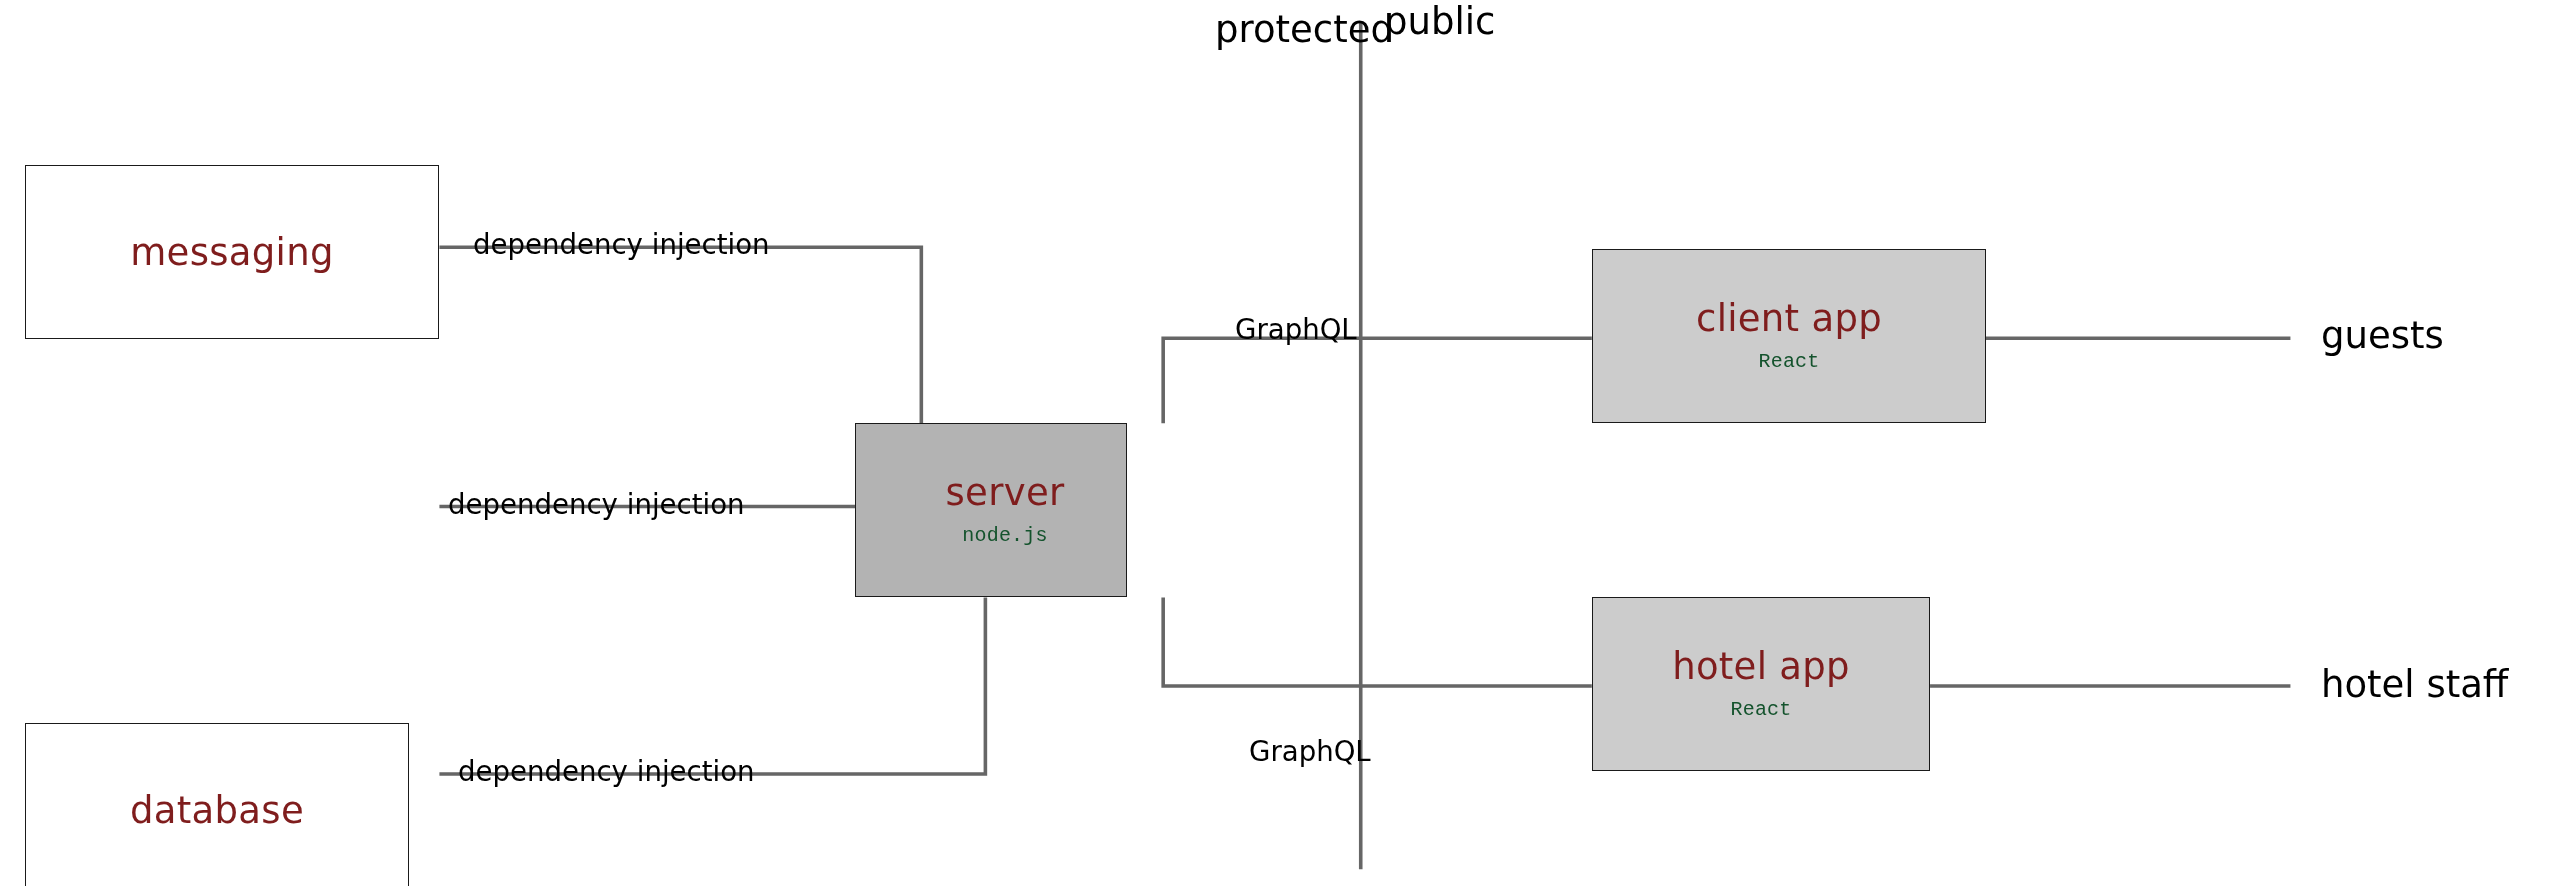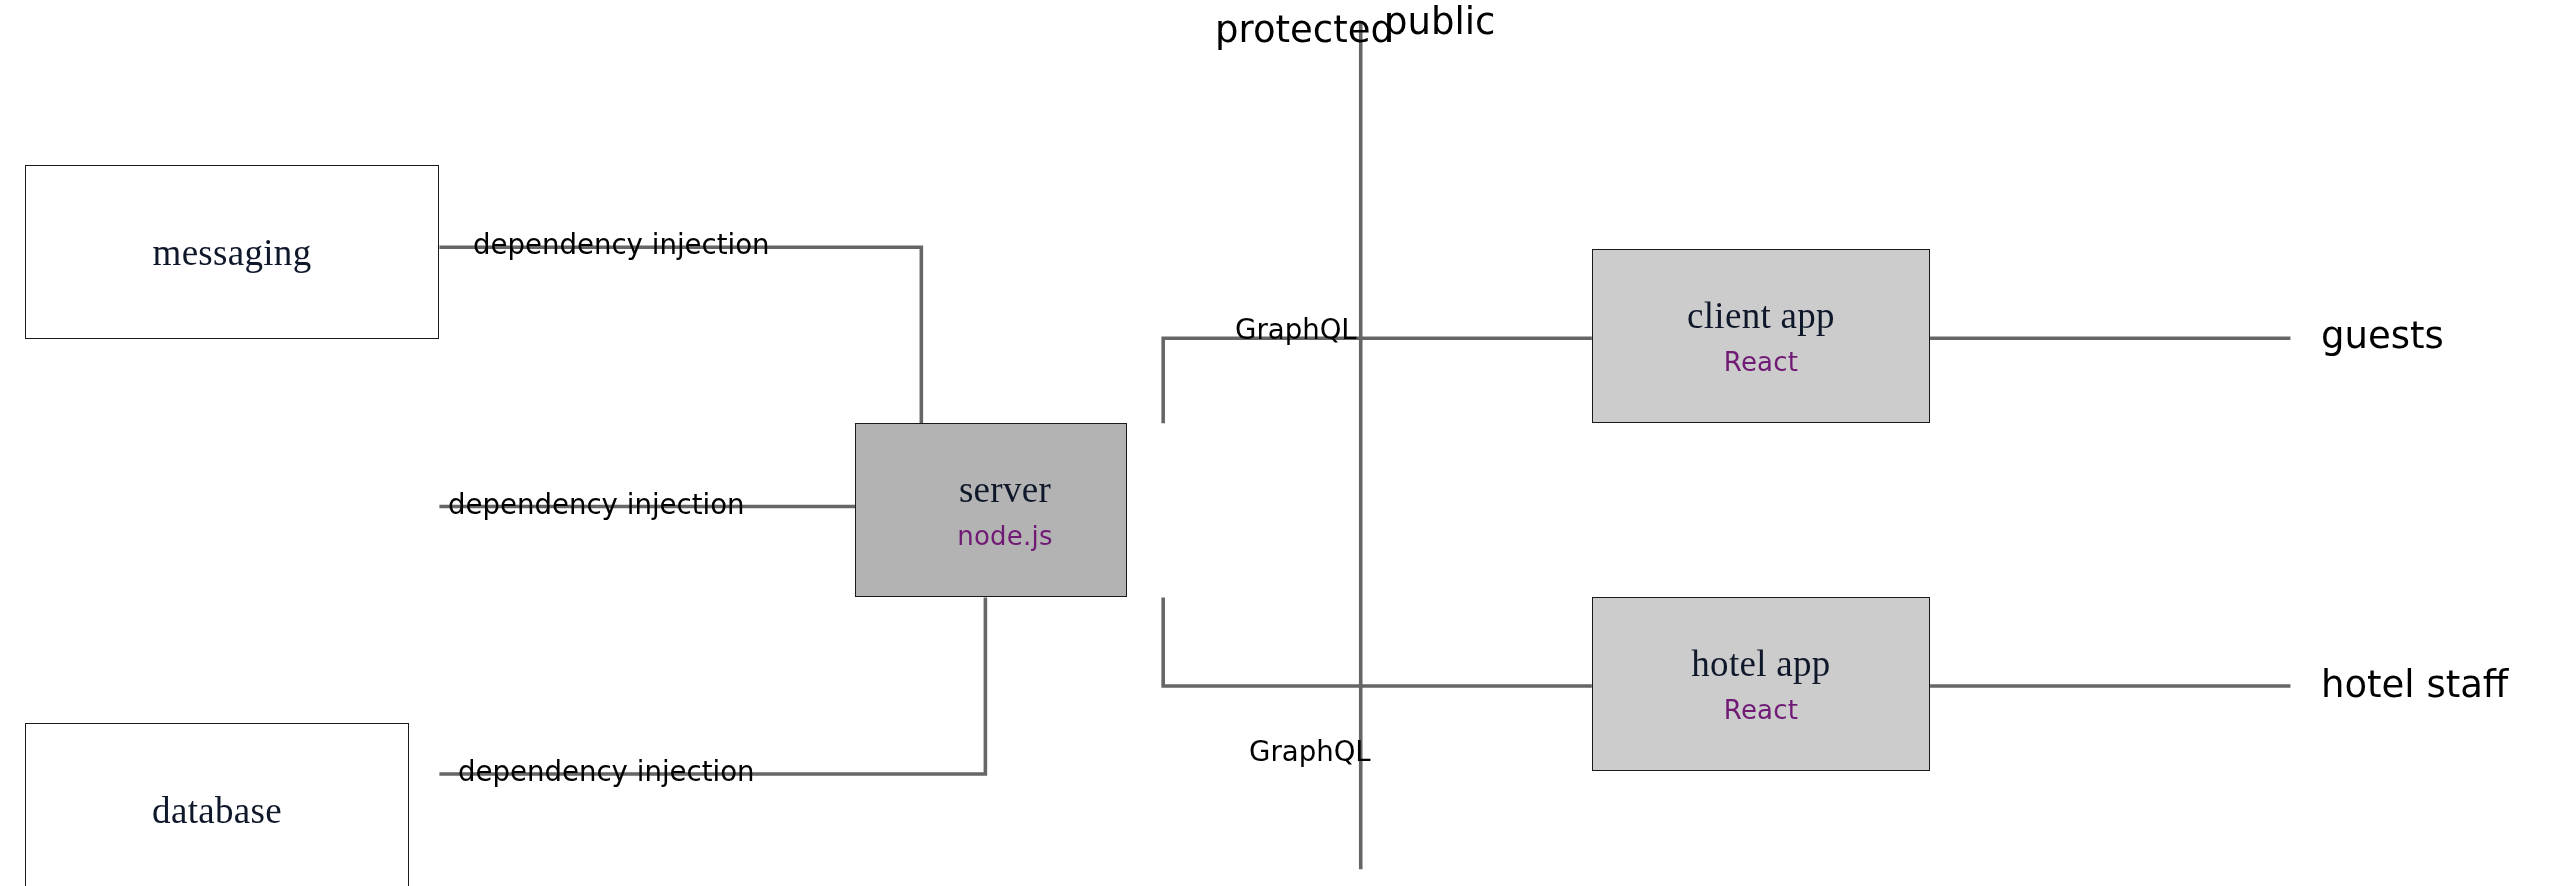--- a/index.html
+++ b/index.html
@@ -40,30 +40,30 @@
   }
   .node-server {
     background: #b3b3b3;
   }
   .node-app {
     background: #cccccc;
   }
   .node-title {
     font-size: 37px;
     line-height: 1.0;
-    color: #0f172a;
+    color: #7f1d1d;
     letter-spacing: 0.3px;
-    font-family: Liberation Serif, serif;
   }
   .node-sub {
-    font-size: 26px;
+    font-size: 20px;
     line-height: 1.0;
-    color: #701a75;
+    color: #14532d;
     margin-top: 15.6px;
     letter-spacing: 0.2px;
+    font-family: Liberation Mono, monospace;
   }
   .edge-label {
     position: absolute;
     font-size: 27.6px;
     line-height: 1.0;
     color: #000000;
     white-space: nowrap;
     margin-top: 36px;
   }
   .zone-label {
@@ -132,21 +132,21 @@
 
   <div class="node node-plain" style="left:25px; top:723px; width:384px; height:174px;">
     <div class="node-title">database</div>
   </div>
 
   <div class="node node-server" style="left:855px; top:423px; width:272px; height:174px;padding-left:28px;">
     <div class="node-title">server</div>
     <div class="node-sub">node.js</div>
   </div>
 
-  <div class="node node-app" style="left:1592px; top:249px; width:338px; height:174px;align-items:center;">
+  <div class="node node-app" style="left:1592px; top:249px; width:394px; height:174px;align-items:center;">
     <div class="node-title">client app</div>
     <div class="node-sub">React</div>
   </div>
 
   <div class="node node-app" style="left:1592px; top:597px; width:338px; height:174px;">
     <div class="node-title">hotel app</div>
     <div class="node-sub">React</div>
   </div>
 
   <div class="edge-label" style="left:473px; top:195px;">dependency injection</div>

